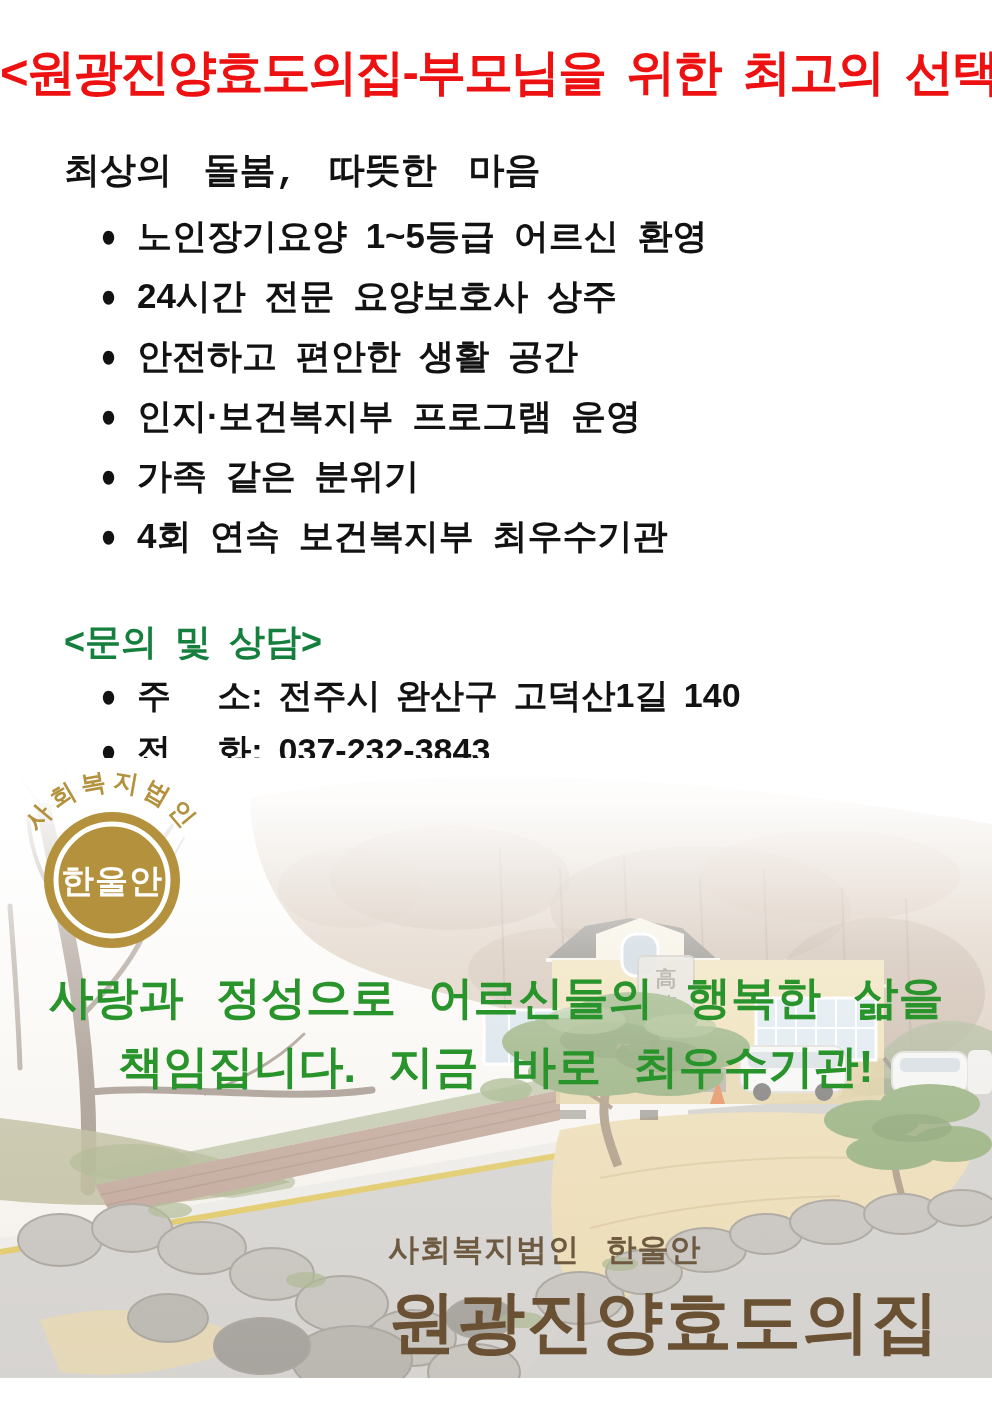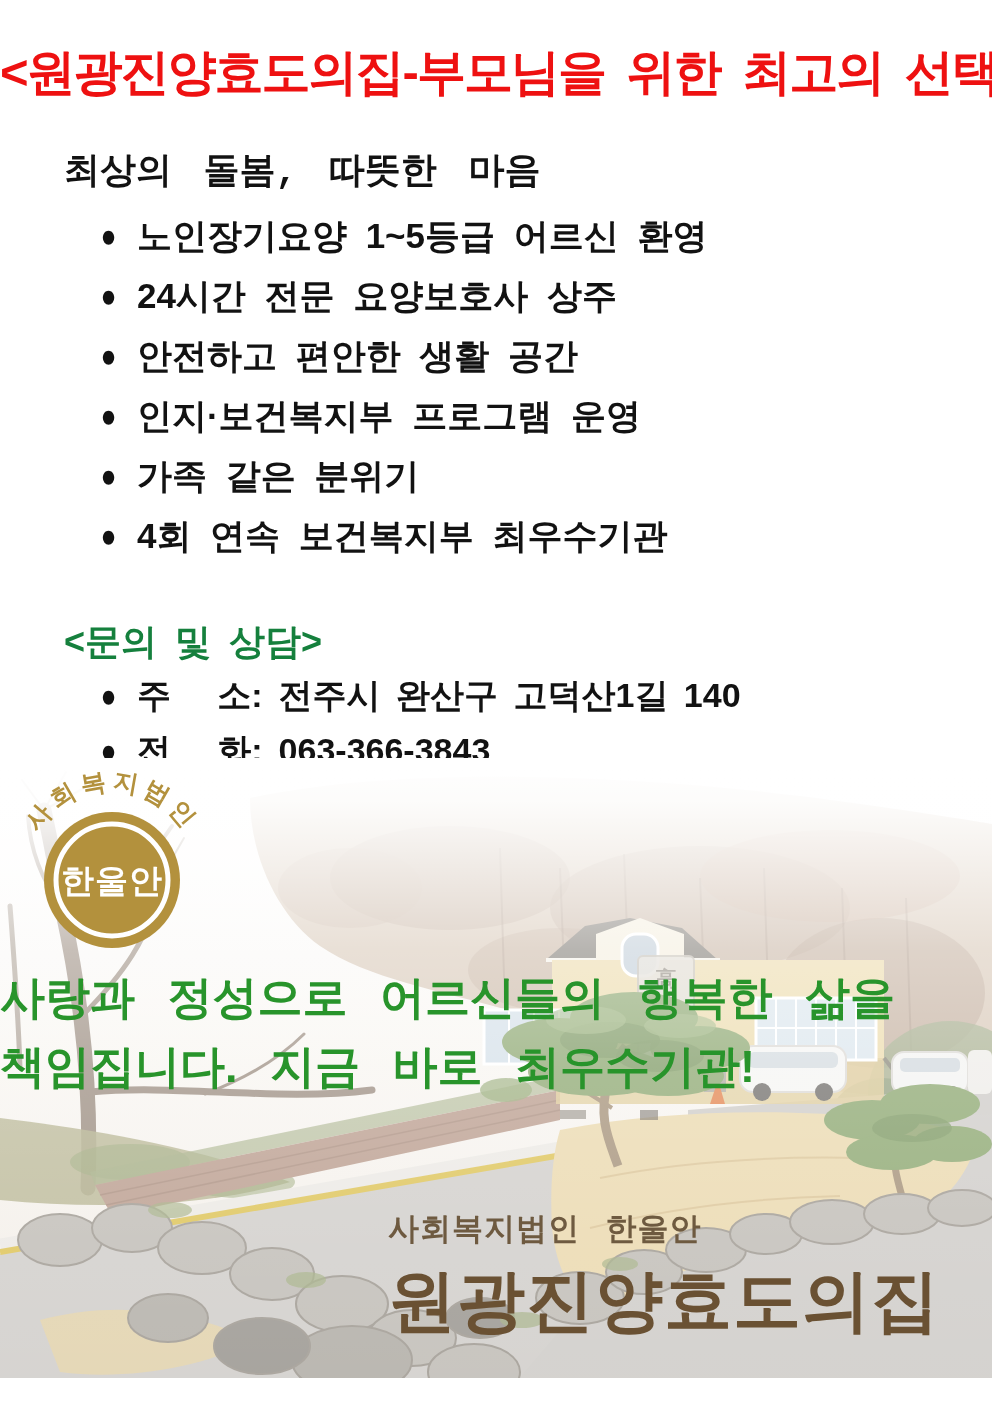--- a/index.html
+++ b/index.html
@@ -17,25 +17,25 @@
   .contacts{position:absolute;top:668px;left:100px;margin:0;padding:0;list-style:none;}
   .contacts li{display:flex;align-items:center;height:55px;font-size:34px;word-spacing:6px;}
   .contacts .label{white-space:pre;margin-right:16px;text-align:center;}
   .link{text-decoration:underline;text-decoration-thickness:3px;text-underline-offset:7px;cursor:pointer;}
   .link-email{color:#8e2b96;}
   .link-web{color:#1c1cf0;}
 
   
   .photo{position:absolute;top:758px;left:0;width:992px;height:620px;}
   .photo svg{position:absolute;top:0;left:0;}
-  .slogan{position:absolute;top:205px;left:0;width:100%;color:#28942b;
+  .slogan{position:absolute;top:205px;left:0;width:100%;text-align:center;color:#28942b;
           font-size:45px;line-height:69px;word-spacing:20px;white-space:nowrap;}
   .branding{position:absolute;left:0;top:0;width:100%;height:100%;}
   .seal{position:absolute;left:161px;top:407px;width:224px;height:224px;}
-  .orgtext{position:absolute;left:388px;top:450px;}
+  .orgtext{position:absolute;left:388px;top:471px;}
   .org-line{font-size:31px;color:#6e5a40;letter-spacing:1px;word-spacing:16px;white-space:nowrap;}
   .org-name{font-size:68px;color:#6a5133;letter-spacing:1px;margin-top:6px;white-space:nowrap;}
 </style>
 </head>
 <body>
 
 <div class="page">
 
   <div class="title">&lt;원광진양효도의집-부모님을 위한 최고의 선택&gt;</div>
 
@@ -72,21 +72,21 @@
 
   <ul class="contacts">
     <li>
       <span class="bullet">●</span>
       <span class="label">주   소:</span>
       <span>전주시 완산구 고덕산1길 140</span>
     </li>
     <li>
       <span class="bullet">●</span>
       <span class="label">전   화:</span>
-      <span>063-366-3843</span>
+      <span>037-232-3843</span>
     </li>
     <li>
       <span class="bullet">●</span>
       <span class="label">이메일:</span>
       <a class="link link-email">won-jinyang@hanmail.net</a>
     </li>
     <li>
       <span class="bullet">●</span>
       <span class="label">홈페이지:</span>
       <a class="link link-web">http://www.wonjy.kr</a>

